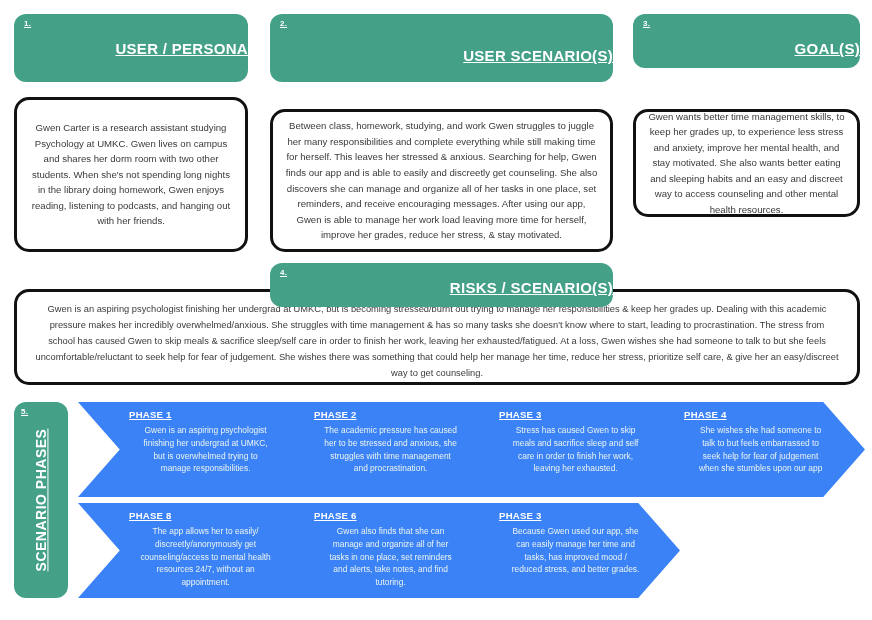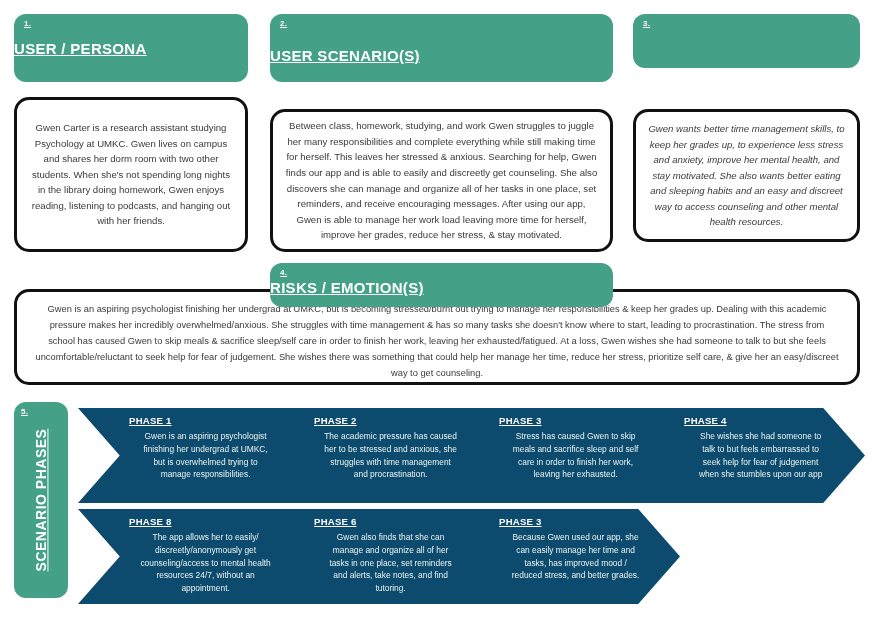--- a/index.html
+++ b/index.html
@@ -29,21 +29,21 @@
     left: 10px;
     font-size: 8px;
     font-weight: bold;
     color: #ffffff;
     text-decoration: underline;
     letter-spacing: .2px;
   }
   .banner-title {
     position: absolute;
     left: 0; right: 0;
-    text-align: left;
+    text-align: right;
     color: #ffffff;
     font-weight: bold;
     text-decoration: underline;
     font-size: 15px;
     letter-spacing: .3px;
   }
   .card {
     background: #ffffff;
     border: 3px solid #111111;
     border-radius: 15px;
@@ -66,21 +66,21 @@
   #panel-persona-banner  { position:absolute; left:14px;  top:14px;  width:234px; height:68px; }
   #panel-scenario-banner { position:absolute; left:270px; top:14px;  width:343px; height:68px; }
   #panel-goals-banner    { position:absolute; left:633px; top:14px;  width:227px; height:54px; }
 
   #panel-persona-banner  .banner-title { top: 26px; }
   #panel-scenario-banner .banner-title { top: 33px; }
   #panel-goals-banner    .banner-title { top: 26px; }
 
   #card-persona  { left:14px;  top:97px;  width:234px; height:155px; }
   #card-scenario { left:270px; top:109px; width:343px; height:143px; }
-  #card-goals    { left:633px; top:109px; width:227px; height:133px;font-style:italic; }
+  #card-goals    { left:633px; top:109px; width:227px; height:108px; }
 
   
   #panel-risks-banner { position:absolute; left:270px; top:263px; width:343px; height:44px; z-index:3; }
   #panel-risks-banner .banner-title { top: 16px; }
 
   #card-risks {
     left: 14px; top: 289px; width: 846px; height: 96px;
     z-index: 2; align-items: flex-start;
   }
   #card-risks p {
@@ -127,23 +127,23 @@
     position: absolute;
     left: 78px;
     width: 790px;
     height: 95px;
   }
   #phase-row-1 { top: 4px; }
   #phase-row-2 { top: 105px; }
 
   .chev {
     position: absolute;
-    top: 6px;
+    top: 0;
     height: 95px;
-    background: #0c4a6e;
+    background: #3b82f6;
     box-sizing: border-box;
   }
   
   .chev.mid {
     clip-path: polygon(0 0, 82% 0, 100% 50%, 82% 100%, 0 100%, 18% 50%);
   }
   .chev.last {
     clip-path: polygon(0 0, 82% 0, 100% 50%, 82% 100%, 0 100%, 18% 50%);
   }
   .chev-label {
@@ -179,41 +179,42 @@
   <span class="banner-title">USER / PERSONA</span>
 </div>
 
 <div class="banner" id="panel-scenario-banner">
   <span class="banner-num">2.</span>
   <span class="banner-title">USER SCENARIO(S)</span>
 </div>
 
 <div class="banner" id="panel-goals-banner">
   <span class="banner-num">3.</span>
+  <span class="banner-title">GOAL(S)</span>
 </div>
 
 <div class="card" id="card-persona">
   <p>Gwen Carter is a research assistant studying Psychology at UMKC. Gwen lives on campus and shares her dorm room with two other students. When she's not spending long nights in the library doing homework, Gwen enjoys reading, listening to podcasts, and hanging out with her friends.</p>
 </div>
 
 <div class="card" id="card-scenario">
   <p>Between class, homework, studying, and work Gwen struggles to juggle her many responsibilities and complete everything while still making time for herself. This leaves her stressed &amp; anxious. Searching for help, Gwen finds our app and is able to easily and discreetly get counseling. She also discovers she can manage and organize all of her tasks in one place, set reminders, and receive encouraging messages. After using our app, Gwen is able to manage her work load leaving more time for herself, improve her grades, reduce her stress, &amp; stay motivated.</p>
 </div>
 
 <div class="card" id="card-goals">
   <p>Gwen wants better time management skills, to keep her grades up, to experience less stress and anxiety, improve her mental health, and stay motivated. She also wants better eating and sleeping habits and an easy and discreet way to access counseling and other mental health resources.</p>
 </div>
 
 <div class="card" id="card-risks">
   <p>Gwen is an aspiring psychologist finishing her undergrad at UMKC, but is becoming stressed/burnt out trying to manage her responsibilities &amp; keep her grades up. Dealing with this academic pressure makes her incredibly overwhelmed/anxious. She struggles with time management &amp; has so many tasks she doesn't know where to start, leading to procrastination. The stress from school has caused Gwen to skip meals &amp; sacrifice sleep/self care in order to finish her work, leaving her exhausted/fatigued. At a loss, Gwen wishes she had someone to talk to but she feels uncomfortable/reluctant to seek help for fear of judgement. She wishes there was something that could help her manage her time, reduce her stress, prioritize self care, &amp; give her an easy/discreet way to get counseling.</p>
 </div>
 
 <div class="banner" id="panel-risks-banner">
   <span class="banner-num">4.</span>
-  <span class="banner-title">RISKS / EMOTION(S)</span>
+  <span class="banner-title">RISKS / SCENARIO(S)</span>
 </div>
 
 <div id="phases-section">
 
   <div id="phases-label">
     <span class="banner-num">5.</span>
     <div id="phases-label-text">
       <span>SCENARIO PHASES</span>
     </div>
   </div>

